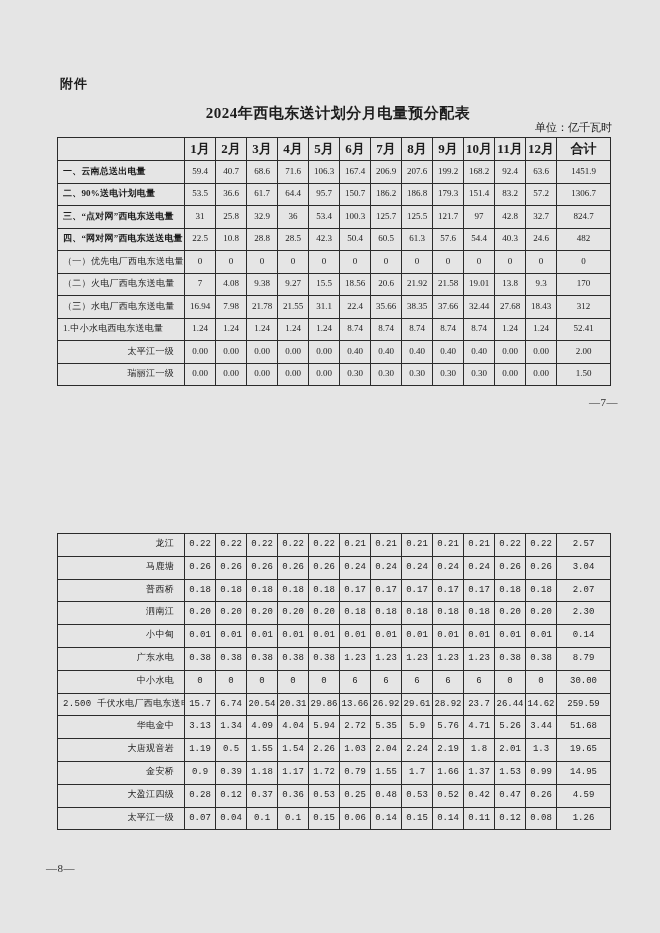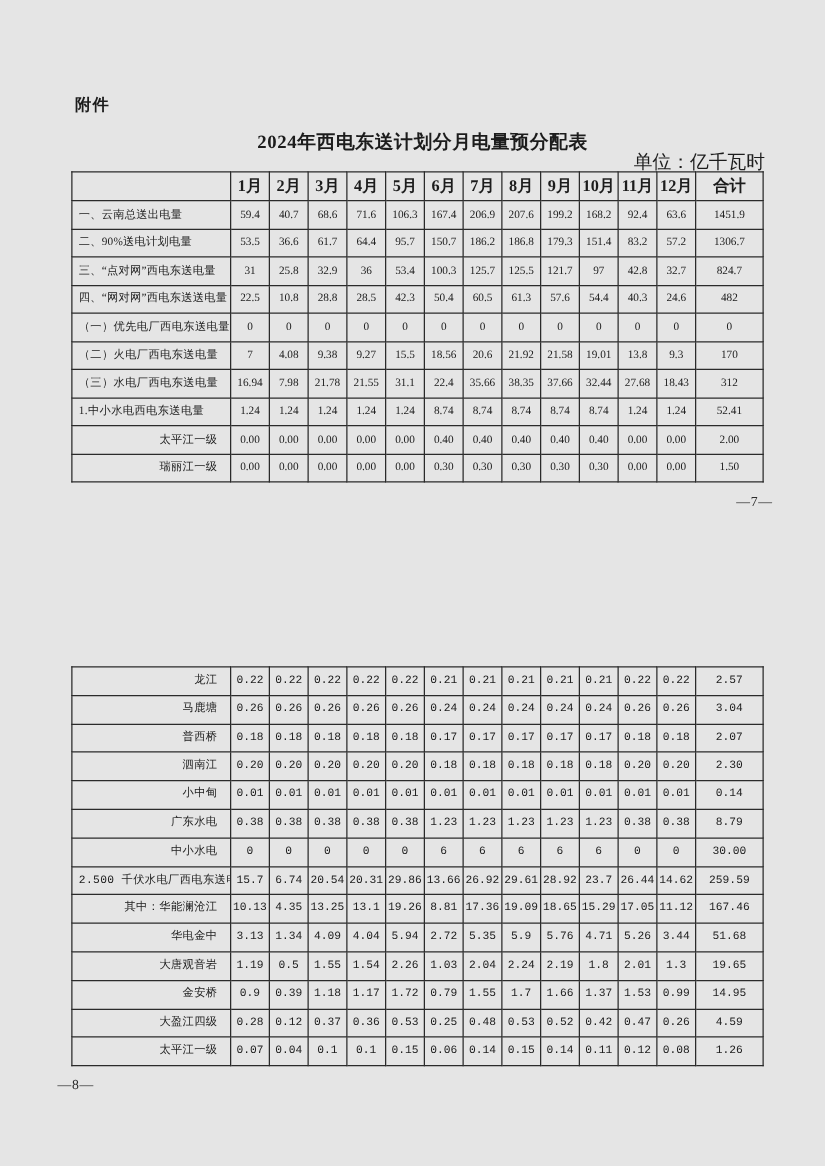--- a/index.html
+++ b/index.html
@@ -15,21 +15,21 @@
     position:absolute;left:60px;top:75px;
     font-size:13px;font-weight:bold;letter-spacing:1px;
   }
   .doc-title{
     position:absolute;left:0;top:96px;width:100%;
     text-align:center;font-size:15px;font-weight:bold;margin:8px;
     letter-spacing:0.5px;
   }
   .unit{
     position:absolute;right:48px;top:120px;
-    font-size:15px;
+    font-size:11px;
   }
   table.grid{
     position:absolute;left:57px;
     width:553px;
     border-collapse:collapse;
     table-layout:fixed;
     border:1.5px solid #2b2b2b;
   }
   #table1{top:137px;}
   #table2{top:533px;font-family:Liberation Mono, monospace;}
@@ -45,21 +45,21 @@
   }
   #table1 th{height:22px;font-size:13px;font-weight:bold;}
   #table1 td{height:21.5px;}
   #table2 td{height:21.8px;}
   td.label{
     font-size:9.5px;
     letter-spacing:0.3px;
   }
   td.label.alignl{text-align:left;padding-left:5px;}
   td.label.alignr{text-align:right;padding-right:10px;margin-top:10px;}
-  td.label.bold{font-weight:normal;letter-spacing:0.2px;margin-left:24px;}
+  td.label.bold{font-weight:bold;letter-spacing:0.2px;margin-left:24px;}
   .marker{
     position:absolute;
     font-size:11px;
     letter-spacing:0.5px;
     color:#2b2b2b;
   }
   .marker-7{right:42px;top:396px;}
   .marker-8{left:46px;top:862px;}
 </style>
 </head>
@@ -414,36 +414,20 @@
           <td class="val">13.66</td>
           <td class="val">26.92</td>
           <td class="val">29.61</td>
           <td class="val">28.92</td>
           <td class="val">23.7</td>
           <td class="val">26.44</td>
           <td class="val">14.62</td>
           <td class="val">259.59</td>
         </tr>
         <tr>
-          <td class="label alignr">其中：华能澜沧江</td>
-          <td class="val">10.13</td>
-          <td class="val">4.35</td>
-          <td class="val">13.25</td>
-          <td class="val">13.1</td>
-          <td class="val">19.26</td>
-          <td class="val">8.81</td>
-          <td class="val">17.36</td>
-          <td class="val">19.09</td>
-          <td class="val">18.65</td>
-          <td class="val">15.29</td>
-          <td class="val">17.05</td>
-          <td class="val">11.12</td>
-          <td class="val">167.46</td>
-        </tr>
-        <tr>
           <td class="label alignr">华电金中</td>
           <td class="val">3.13</td>
           <td class="val">1.34</td>
           <td class="val">4.09</td>
           <td class="val">4.04</td>
           <td class="val">5.94</td>
           <td class="val">2.72</td>
           <td class="val">5.35</td>
           <td class="val">5.9</td>
           <td class="val">5.76</td>

